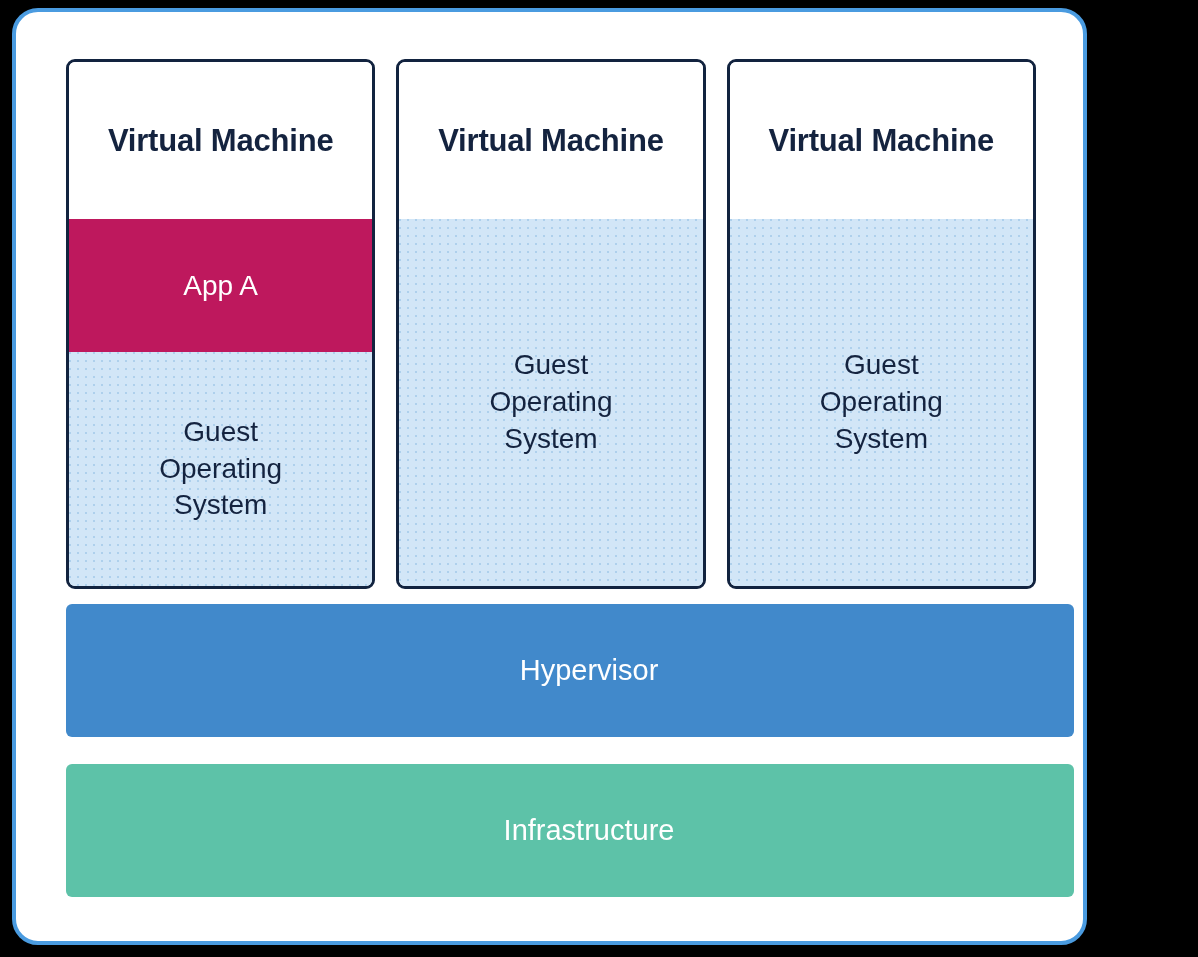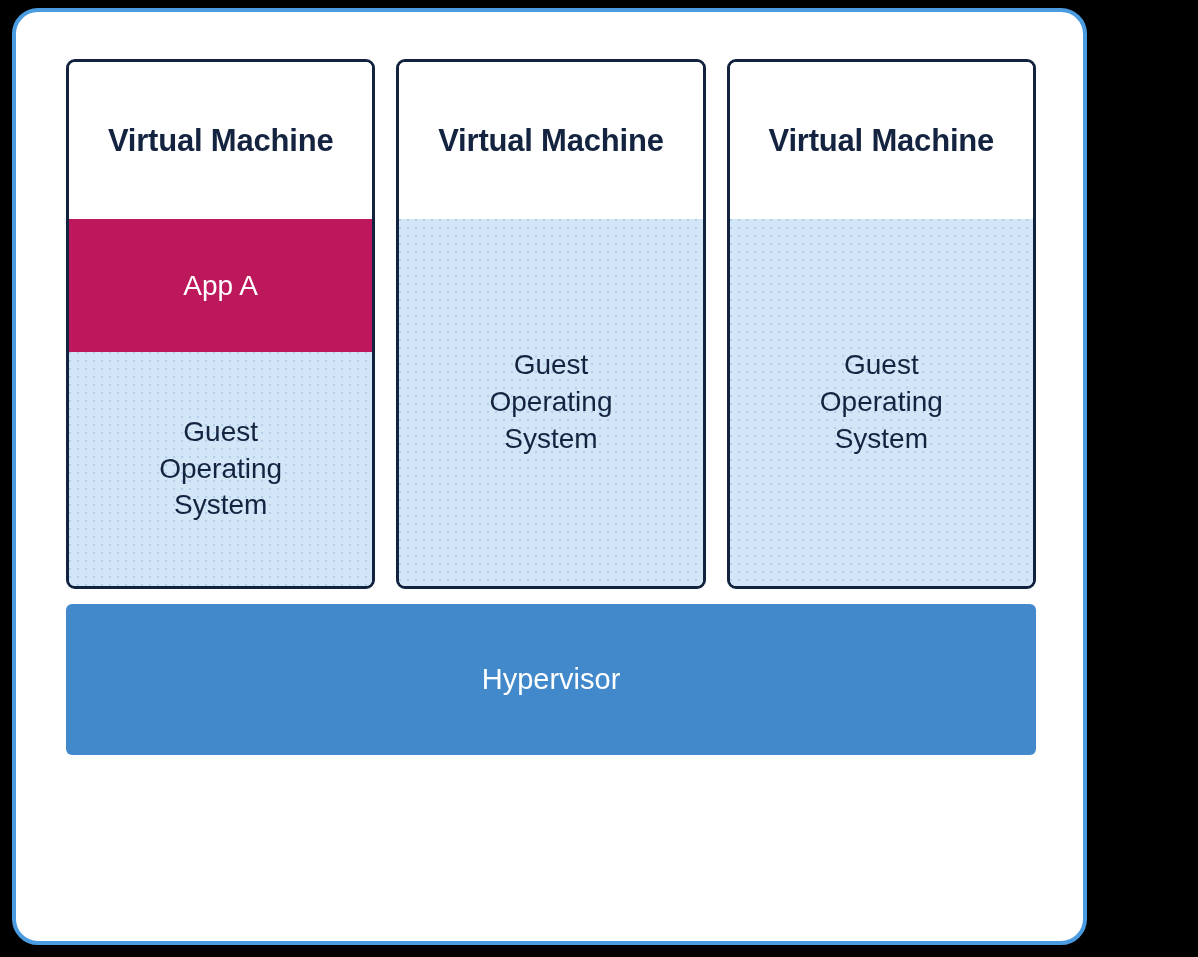--- a/index.html
+++ b/index.html
@@ -96,25 +96,26 @@
     line-height: 1.32;
     text-align: center;
     white-space: pre-line;
   }
 
   
   .stack-bar {
     position: absolute;
     left: 50px;
     width: 970px;
-    height: 151px;
+    height: 133px;
     border-radius: 6px;
     display: flex;
     align-items: center;
     justify-content: center;
+    padding-left: 38px;
   }
   #hypervisor-bar {
     top: 592px;
     background: #4189cb;
   }
   #infrastructure-bar {
     top: 752px;
     background: #5dc2a8;
   }
   .stack-label {
@@ -166,14 +167,17 @@
 System</div>
       </div>
     </div>
 
   </div>
 
   <div class="stack-bar" id="hypervisor-bar">
     <div class="stack-label">Hypervisor</div>
   </div>
 
+  <div class="stack-bar" id="infrastructure-bar">
+    <div class="stack-label">Infrastructure</div>
+  </div>
 
 </div>
 
 </body></html>

